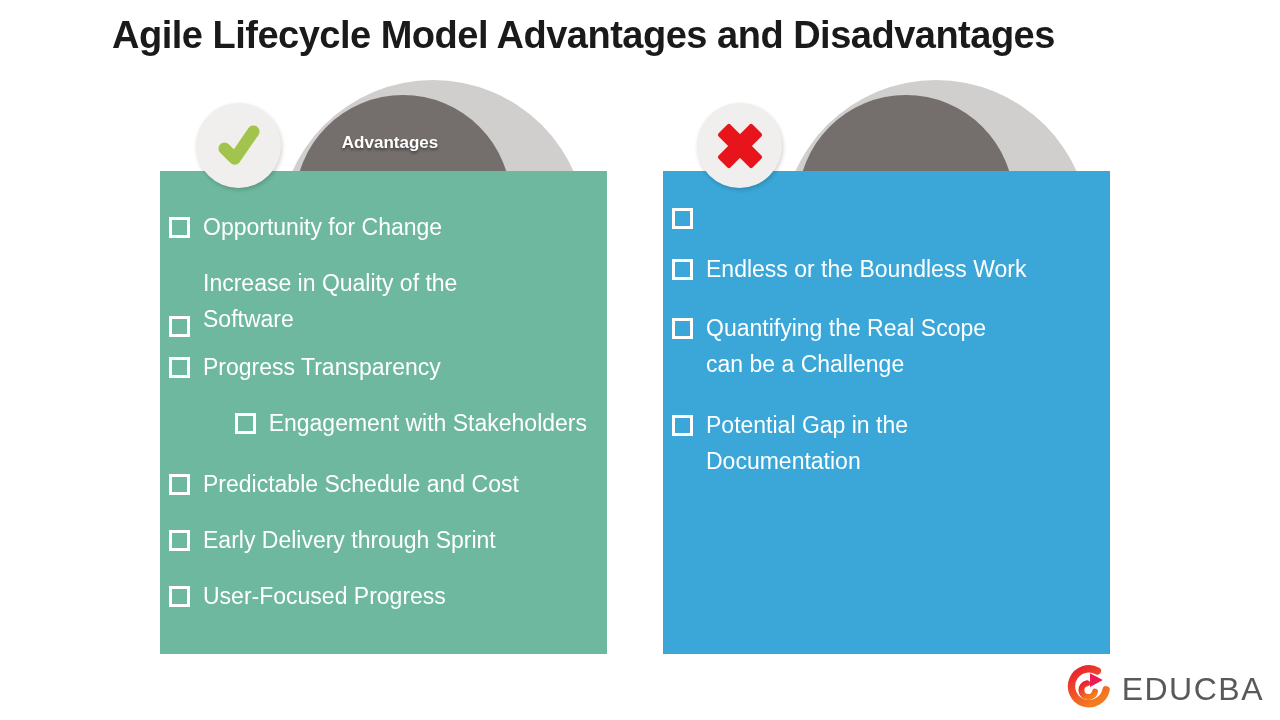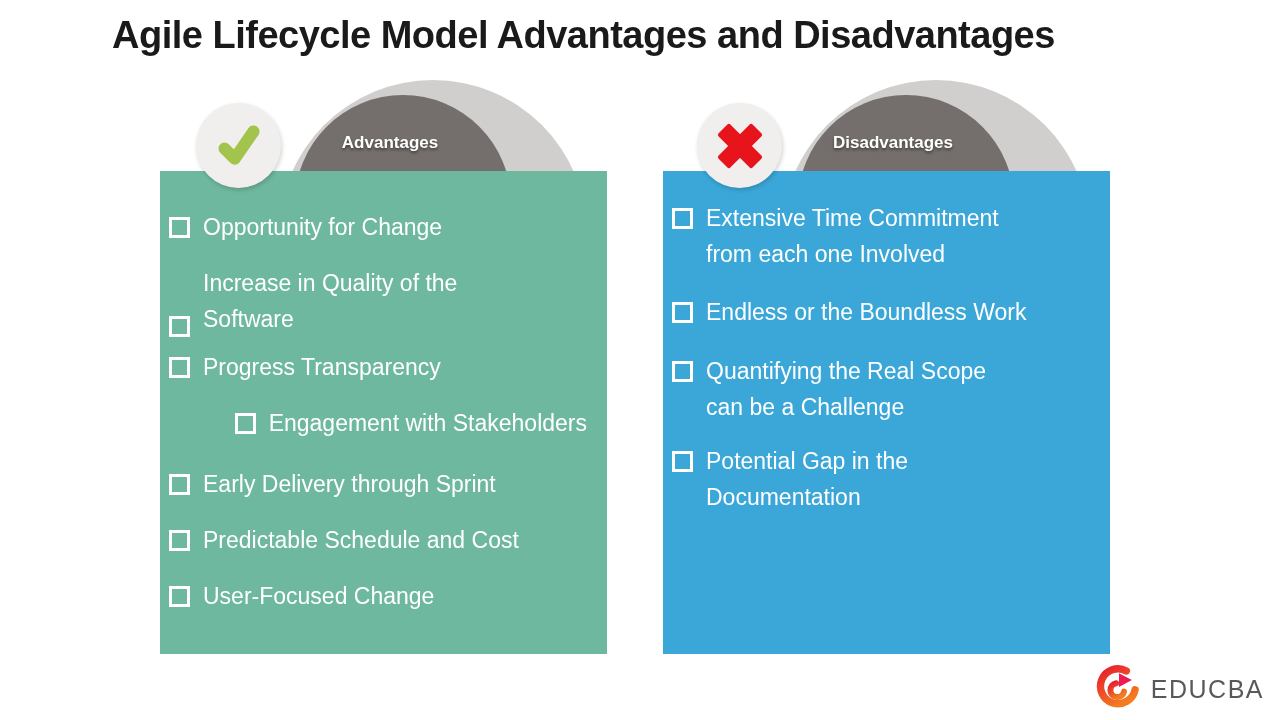--- a/index.html
+++ b/index.html
@@ -62,47 +62,46 @@
   .panel.left  .item:nth-child(1){margin-top:38px;}
   .panel.left  .item:nth-child(2){margin-top:20px;align-items:flex-end;}
   .panel.left  .item:nth-child(3){margin-top:12px;}
   .panel.left  .item:nth-child(4){margin-top:20px;justify-content:flex-end;}
   .panel.left  .item:nth-child(5){margin-top:25px;}
   .panel.left  .item:nth-child(6){margin-top:20px;}
   .panel.left  .item:nth-child(7){margin-top:20px;}
   .panel.right .item:nth-child(1){margin-top:29px;}
   .panel.right .item:nth-child(2){margin-top:22px;}
   .panel.right .item:nth-child(3){margin-top:23px;}
-  .panel.right .item:nth-child(4){margin-top:18px;}
+  .panel.right .item:nth-child(4){margin-top:25px;}
   .panel.right .item:nth-child(5){margin-top:13px;}
   
   .logo{
     position:absolute;right:16px;bottom:6px;display:flex;align-items:center;gap:9px;
   }
   .logo-text{
-    color:var(--logo-text);font-size:25px;letter-spacing:1.5px;font-weight:500;text-align:center;
+    color:var(--logo-text);font-size:32px;letter-spacing:1.5px;font-weight:500;text-align:center;
   }
 </style>
 </head>
 <body>
 
 <div class="canvas">
 
   <h1 class="page-title">Agile Lifecycle Model Advantages and Disadvantages</h1>
 
   <div class="arcs left">
     <div class="arc-light"></div>
     <div class="arc-dark"></div>
     <div class="arc-label">Advantages</div>
   </div>
 
   <div class="arcs right">
     <div class="arc-light"></div>
     <div class="arc-dark"></div>
-    <div class="arc-label">Disadvantages</div>
   </div>
 
   <div class="badge left">
     <span>
       <svg width="58" height="58" viewBox="0 0 48 48">
         <path class="check-stroke" d="M12 26 L20.5 34.5 L36 12"></path>
       </svg>
     </span>
   </div>
 
@@ -130,37 +129,35 @@
     <div class="item">
       <span class="bullet"></span>
       <span class="item-text">Progress Transparency</span>
     </div>
     <div class="item">
       <span class="bullet"></span>
       <span class="item-text">Engagement with Stakeholders</span>
     </div>
     <div class="item">
       <span class="bullet"></span>
+      <span class="item-text">Predictable Schedule and Cost</span>
+    </div>
+    <div class="item">
+      <span class="bullet"></span>
       <span class="item-text">Early Delivery through Sprint</span>
     </div>
     <div class="item">
       <span class="bullet"></span>
-      <span class="item-text">Predictable Schedule and Cost</span>
-    </div>
-    <div class="item">
-      <span class="bullet"></span>
-      <span class="item-text">User-Focused Change</span>
+      <span class="item-text">User-Focused Progress</span>
     </div>
   </div>
 
   <div class="panel right">
     <div class="item">
       <span class="bullet"></span>
-      <span class="item-text">Extensive Time Commitment
-from each one Involved</span>
     </div>
     <div class="item">
       <span class="bullet"></span>
       <span class="item-text">Endless or the Boundless Work</span>
     </div>
     <div class="item">
       <span class="bullet"></span>
       <span class="item-text">Quantifying the Real Scope
 can be a Challenge</span>
     </div>

